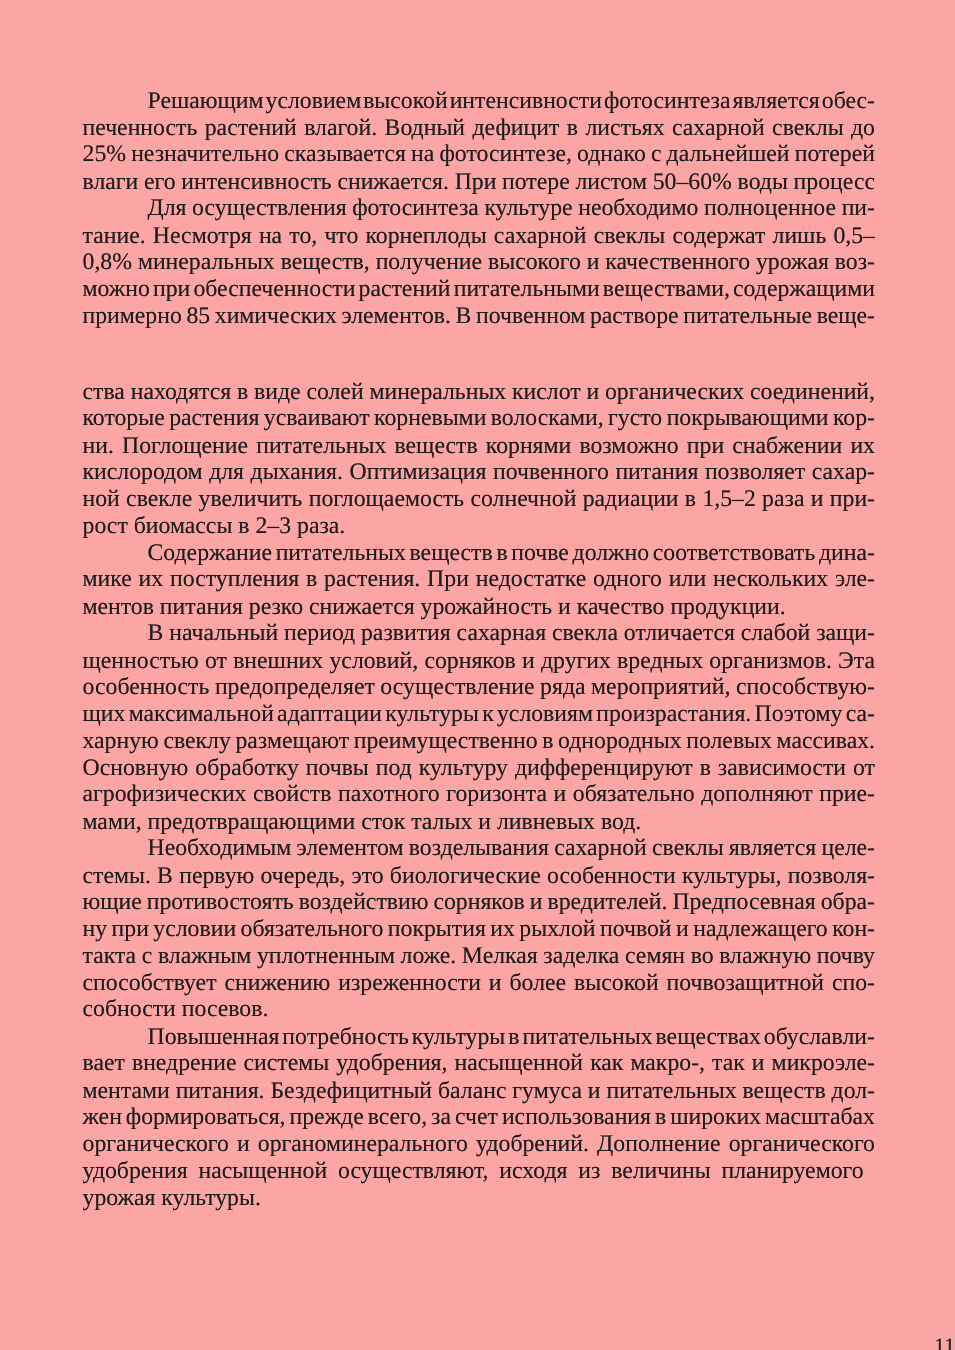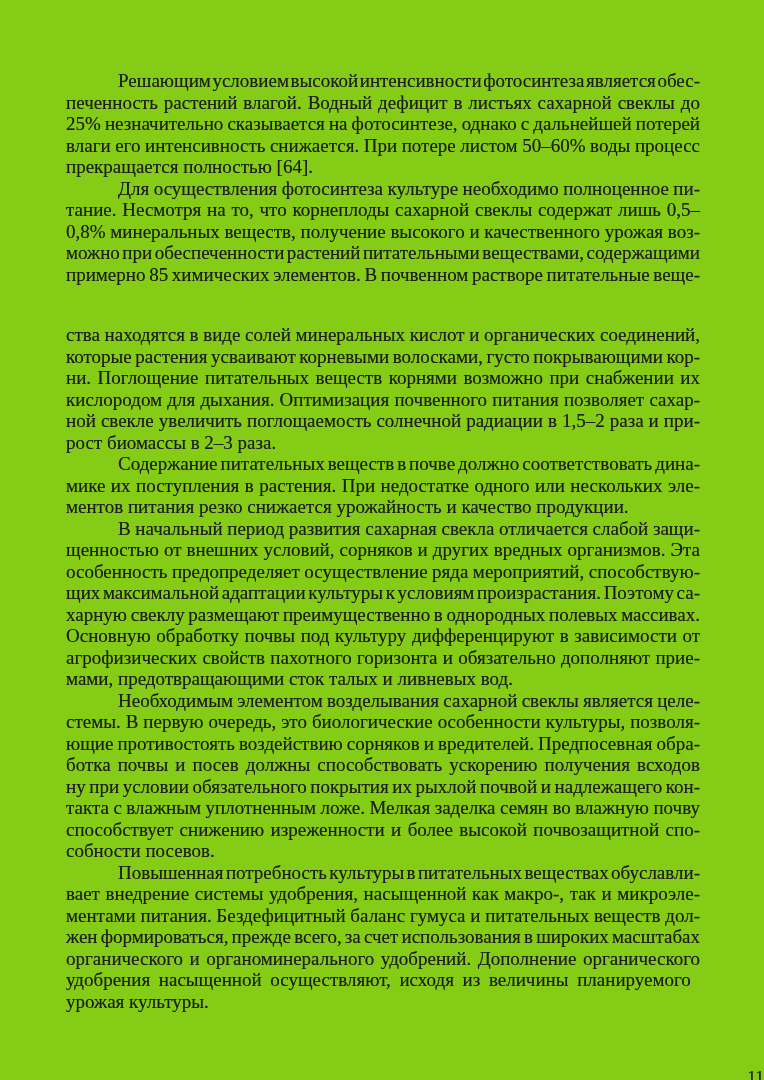--- a/index.html
+++ b/index.html
@@ -5,21 +5,21 @@
   html, body {
     margin: 0;
     padding: 0;
     background: #e8e8e6;
   }
   .page {
     position: relative;
     width: 764px;
     height: 1080px;
     margin: 0 auto;
-    background: #84cc16;
+    background: #fca5a5;
     overflow: hidden;
     font-family: "Liberation Serif", "DejaVu Serif", serif;
     color: #1d1d1d;
   }
   .text-column {
     position: absolute;
     left: 66px;
     top: 70px;
     width: 634px;
   }
@@ -51,21 +51,20 @@
 </style>
 </head>
 <body>
 
 <div class="page">
   <div class="text-column" id="text-column">
       <div class="line first" style="word-spacing: -3.161px;"><span>Решающим условием высокой интенсивности фотосинтеза является обес-</span></div>
       <div class="line" style="word-spacing: 1.205px;"><span>печенность растений влагой. Водный дефицит в листьях сахарной свеклы до</span></div>
       <div class="line" style="word-spacing: -0.67px;"><span>25% незначительно сказывается на фотосинтезе, однако с дальнейшей потерей</span></div>
       <div class="line" style="word-spacing: -0.179px;"><span>влаги его интенсивность снижается. При потере листом 50–60% воды процесс</span></div>
-      <div class="line last"><span>прекращается полностью [64].</span></div>
       <div class="paragraph"></div>
       <div class="line first" style="word-spacing: -0.266px;"><span>Для осуществления фотосинтеза культуре необходимо полноценное пи-</span></div>
       <div class="line" style="word-spacing: 1.011px;"><span>тание. Несмотря на то, что корнеплоды сахарной свеклы содержат лишь 0,5–</span></div>
       <div class="line" style="word-spacing: -0.023px;"><span>0,8% минеральных веществ, получение высокого и качественного урожая воз-</span></div>
       <div class="line" style="word-spacing: -2.234px;"><span>можно при обеспеченности растений питательными веществами, содержащими</span></div>
       <div class="line" style="word-spacing: -1.078px;"><span>примерно 85 химических элементов. В почвенном растворе питательные веще-</span></div>
       <div class="line" style="word-spacing: -0.108px; margin-top: 39px;"><span>ства находятся в виде солей минеральных кислот и органических соединений,</span></div>
       <div class="line" style="word-spacing: -1.19px;"><span>которые растения усваивают корневыми волосками, густо покрывающими кор-</span></div>
       <div class="line" style="word-spacing: 1.756px;"><span>ни. Поглощение питательных веществ корнями возможно при снабжении их</span></div>
       <div class="line" style="word-spacing: 0.48px;"><span>кислородом для дыхания. Оптимизация почвенного питания позволяет сахар-</span></div>
@@ -81,21 +80,20 @@
       <div class="line" style="word-spacing: -0.3px;"><span>особенность предопределяет осуществление ряда мероприятий, способствую-</span></div>
       <div class="line" style="word-spacing: -2.131px;"><span>щих максимальной адаптации культуры к условиям произрастания. Поэтому са-</span></div>
       <div class="line" style="word-spacing: -1.074px;"><span>харную свеклу размещают преимущественно в однородных полевых массивах.</span></div>
       <div class="line" style="word-spacing: 0.828px; text-align: center;"><span>Основную обработку почвы под культуру дифференцируют в зависимости от</span></div>
       <div class="line" style="word-spacing: 0.509px;"><span>агрофизических свойств пахотного горизонта и обязательно дополняют прие-</span></div>
       <div class="line last"><span>мами, предотвращающими сток талых и ливневых вод.</span></div>
       <div class="paragraph"></div>
       <div class="line first" style="word-spacing: -0.518px;"><span>Необходимым элементом возделывания сахарной свеклы является целе-</span></div>
       <div class="line" style="word-spacing: 0.234px;"><span>стемы. В первую очередь, это биологические особенности культуры, позволя-</span></div>
       <div class="line" style="word-spacing: -0.772px;"><span>ющие противостоять воздействию сорняков и вредителей. Предпосевная обра-</span></div>
-      <div class="line" style="word-spacing: 2.334px;"><span>ботка почвы и посев должны способствовать ускорению получения всходов</span></div>
       <div class="line" style="word-spacing: -1.173px;"><span>ну при условии обязательного покрытия их рыхлой почвой и надлежащего кон-</span></div>
       <div class="line" style="word-spacing: -0.269px;"><span>такта с влажным уплотненным ложе. Мелкая заделка семян во влажную почву</span></div>
       <div class="line" style="word-spacing: 1.625px;"><span>способствует снижению изреженности и более высокой почвозащитной спо-</span></div>
       <div class="line last"><span>собности посевов.</span></div>
       <div class="paragraph"></div>
       <div class="line first" style="word-spacing: -2.385px;"><span>Повышенная потребность культуры в питательных веществах обуславли-</span></div>
       <div class="line" style="word-spacing: 0.891px;"><span>вает внедрение системы удобрения, насыщенной как макро-, так и микроэле-</span></div>
       <div class="line" style="word-spacing: -0.027px;"><span>ментами питания. Бездефицитный баланс гумуса и питательных веществ дол-</span></div>
       <div class="line" style="word-spacing: -1.563px;"><span>жен формироваться, прежде всего, за счет использования в широких масштабах</span></div>
       <div class="line" style="word-spacing: 1.775px;"><span>органического и органоминерального удобрений. Дополнение органического</span></div>

